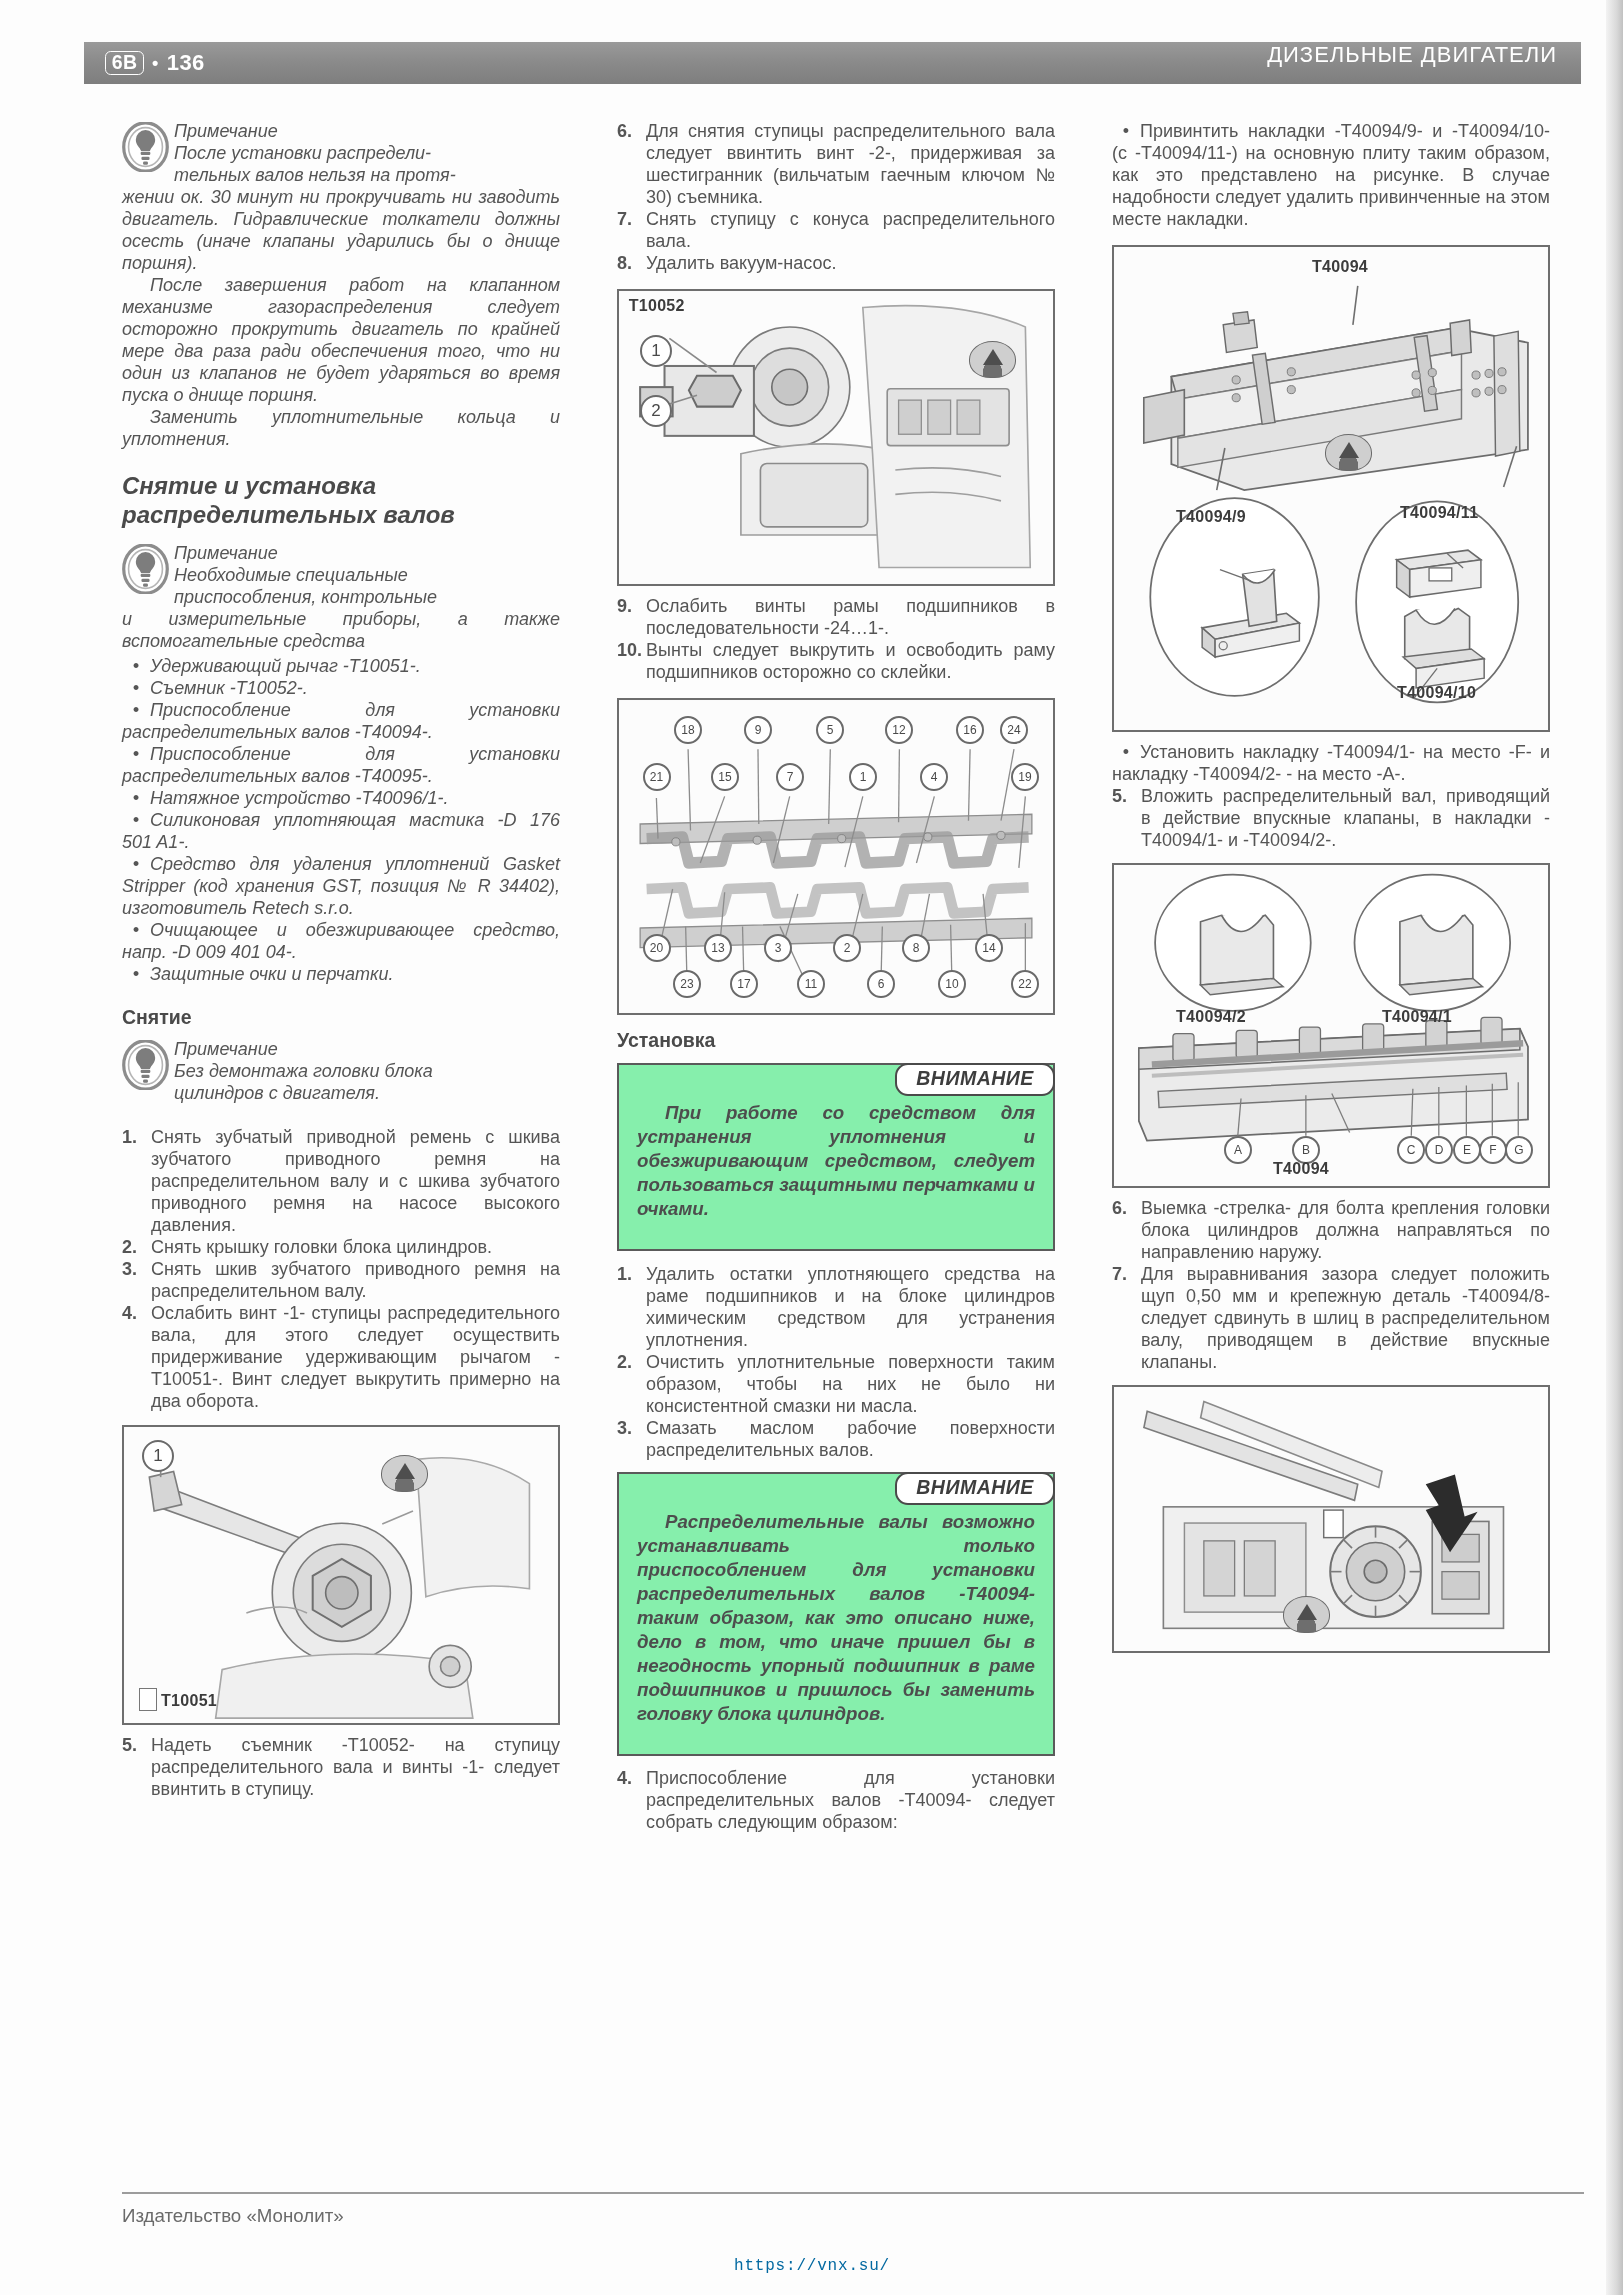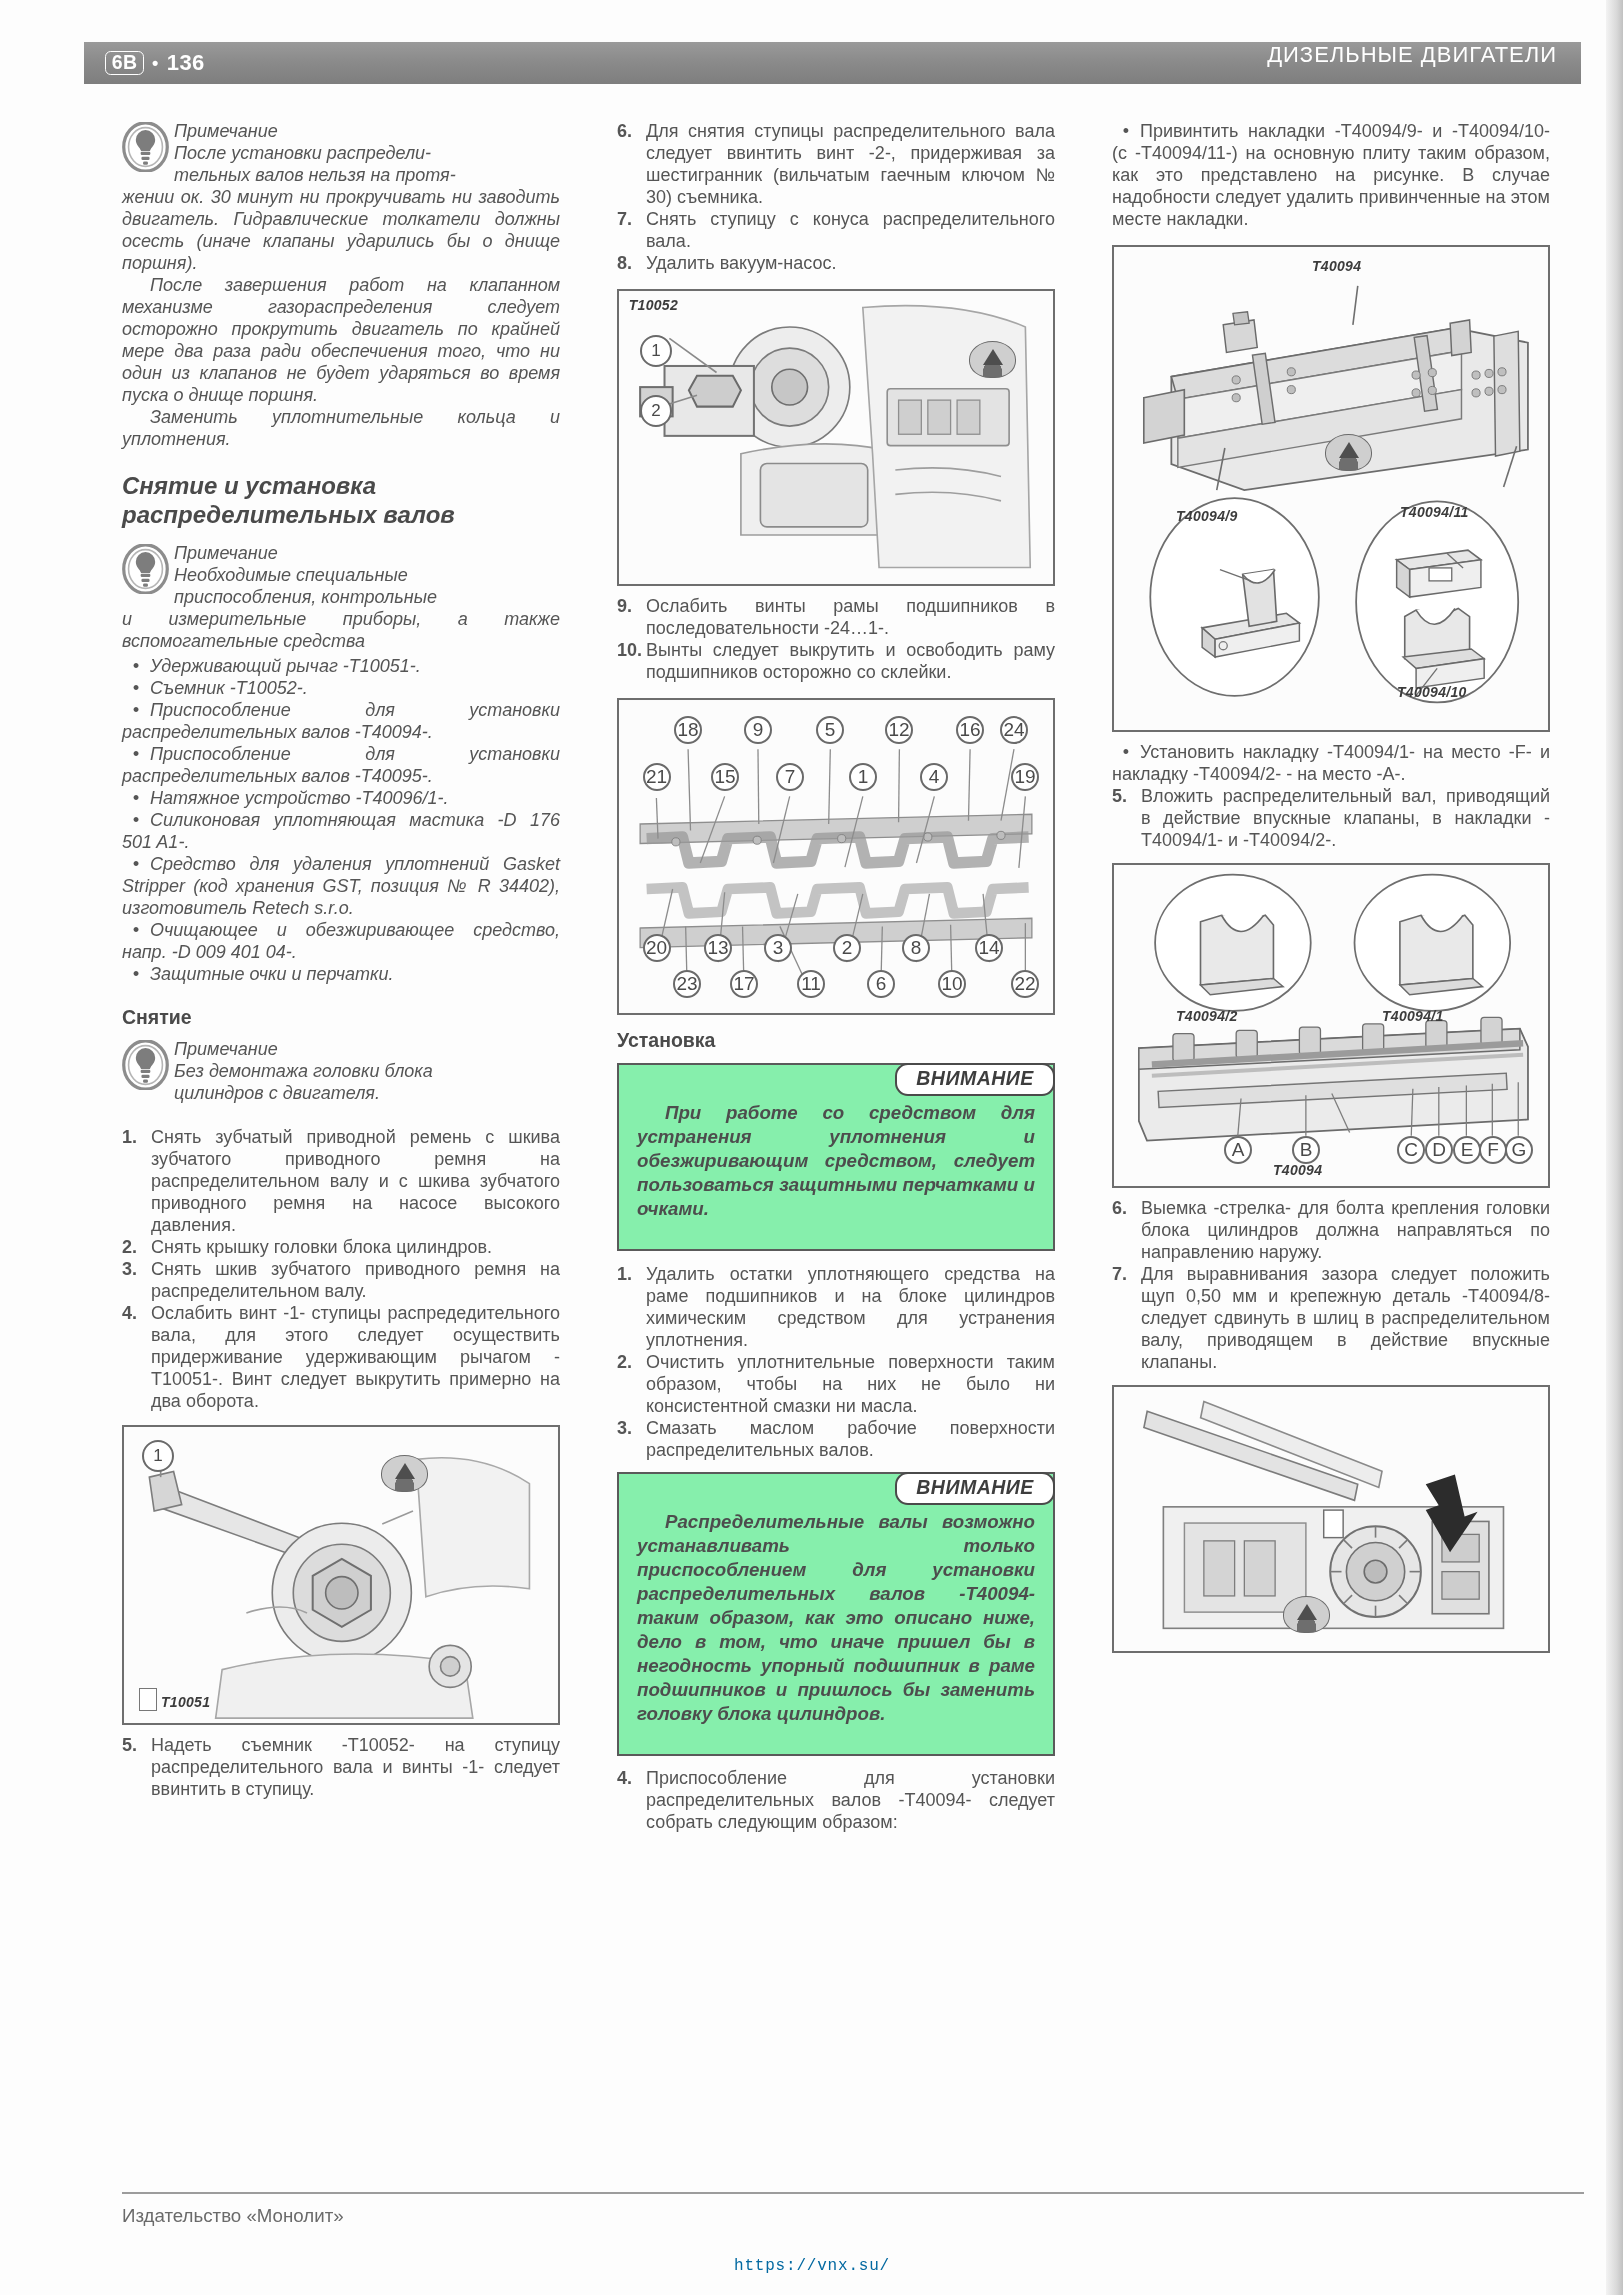--- a/index.html
+++ b/index.html
@@ -106,32 +106,31 @@
     font-weight:bold; font-style:italic; font-size:18.7px; line-height:24px;
     color:#4d4d4d; text-align:justify; text-indent:28px;
   }
 
   
   .fig {
     border:2.4px solid #6e6e6e; background:#fbfbfb;
     position:relative; margin:9.7px 0 9.7px 0; overflow:hidden;
   }
   .fig .figlabel {
-    position:absolute; font-weight:bold; font-size:14px; color:#3c3c3c;
+    position:absolute; font-weight:bold; font-size:16px; color:#3c3c3c;
     letter-spacing:0.3px;
-    font-style:italic;
   }
   .callout {
     position:absolute; width:32px; height:32px; border-radius:50%;
     border:2px solid #6a6a6a; background:#ffffff;
     font-size:17px; color:#4a4a4a;
     display:flex; align-items:center; justify-content:center;
     font-family:"Liberation Sans", sans-serif;
   }
-  .callout.sm { width:28px; height:28px; font-size:19px; }
+  .callout.sm { width:28px; height:28px; font-size:12px; }
 
   
   #footer {
     position:absolute; left:122px; top:2192px; width:1462px;
   }
   #footer .rule { height:1.6px; background:#9c9c9c; width:1462px; }
   #footer .pub {
     margin-top:11.4px; font-size:18.7px; color:#6a6a6a;
   }
   #watermark {

